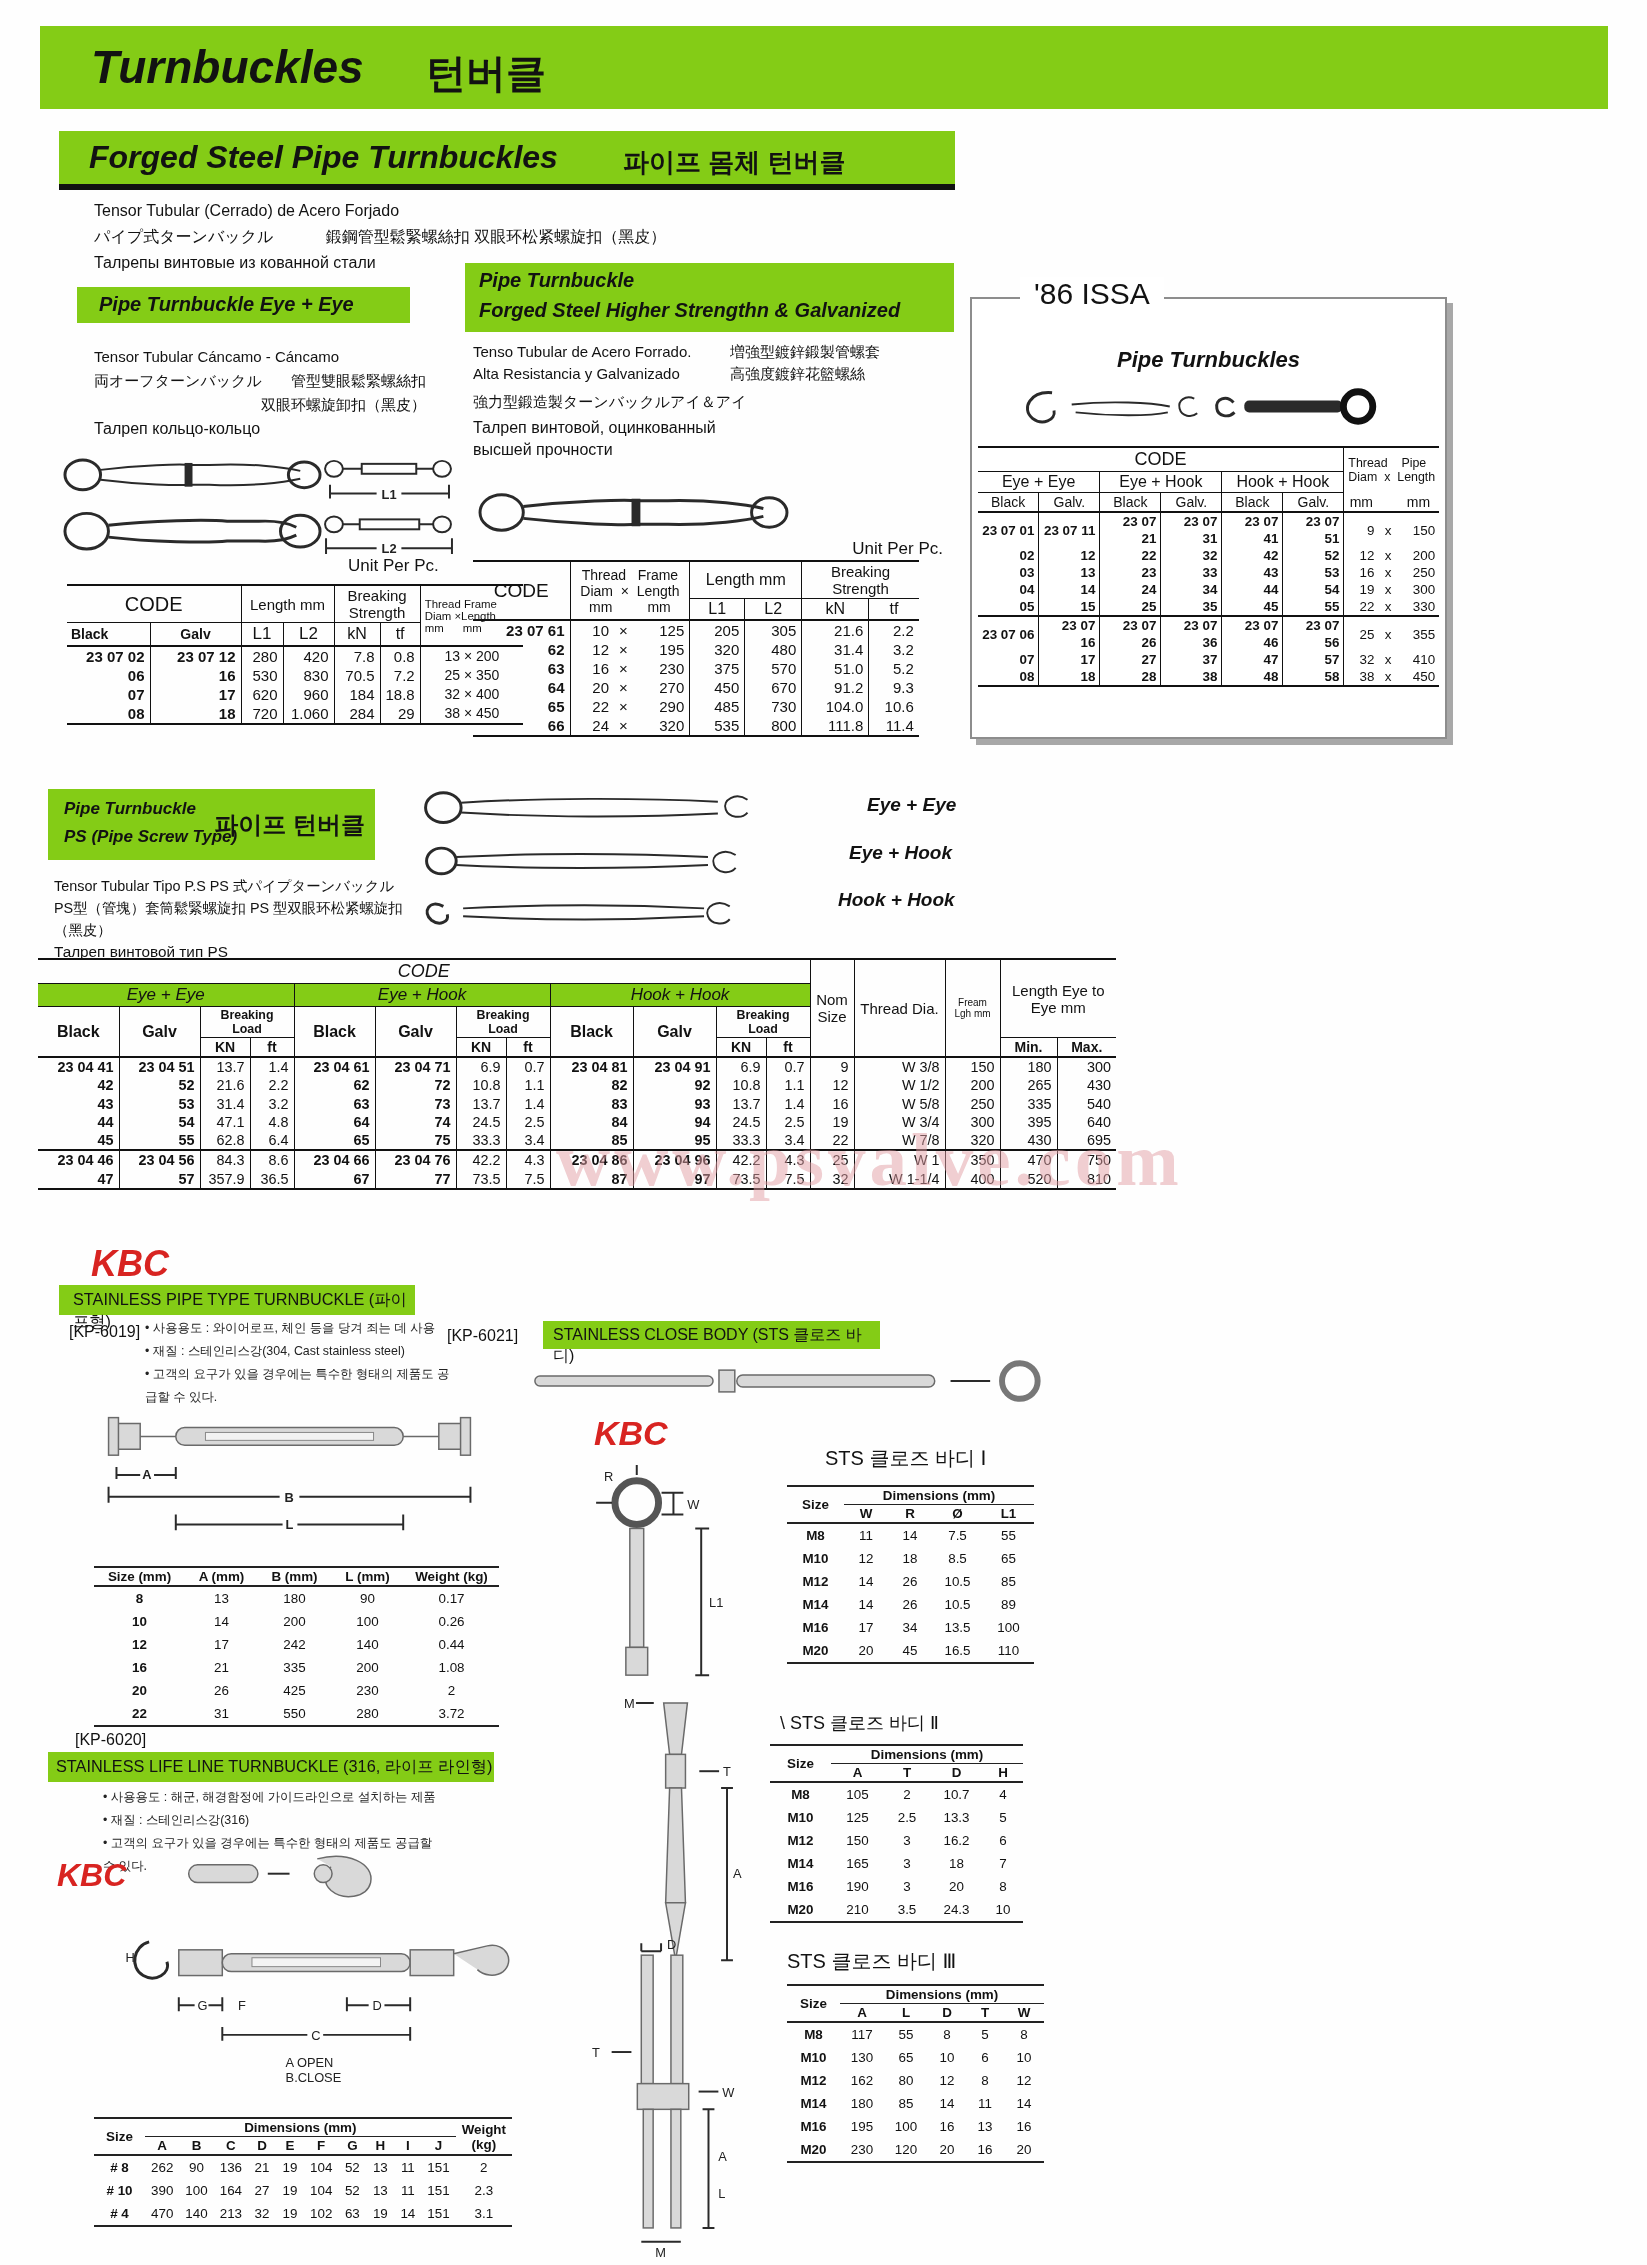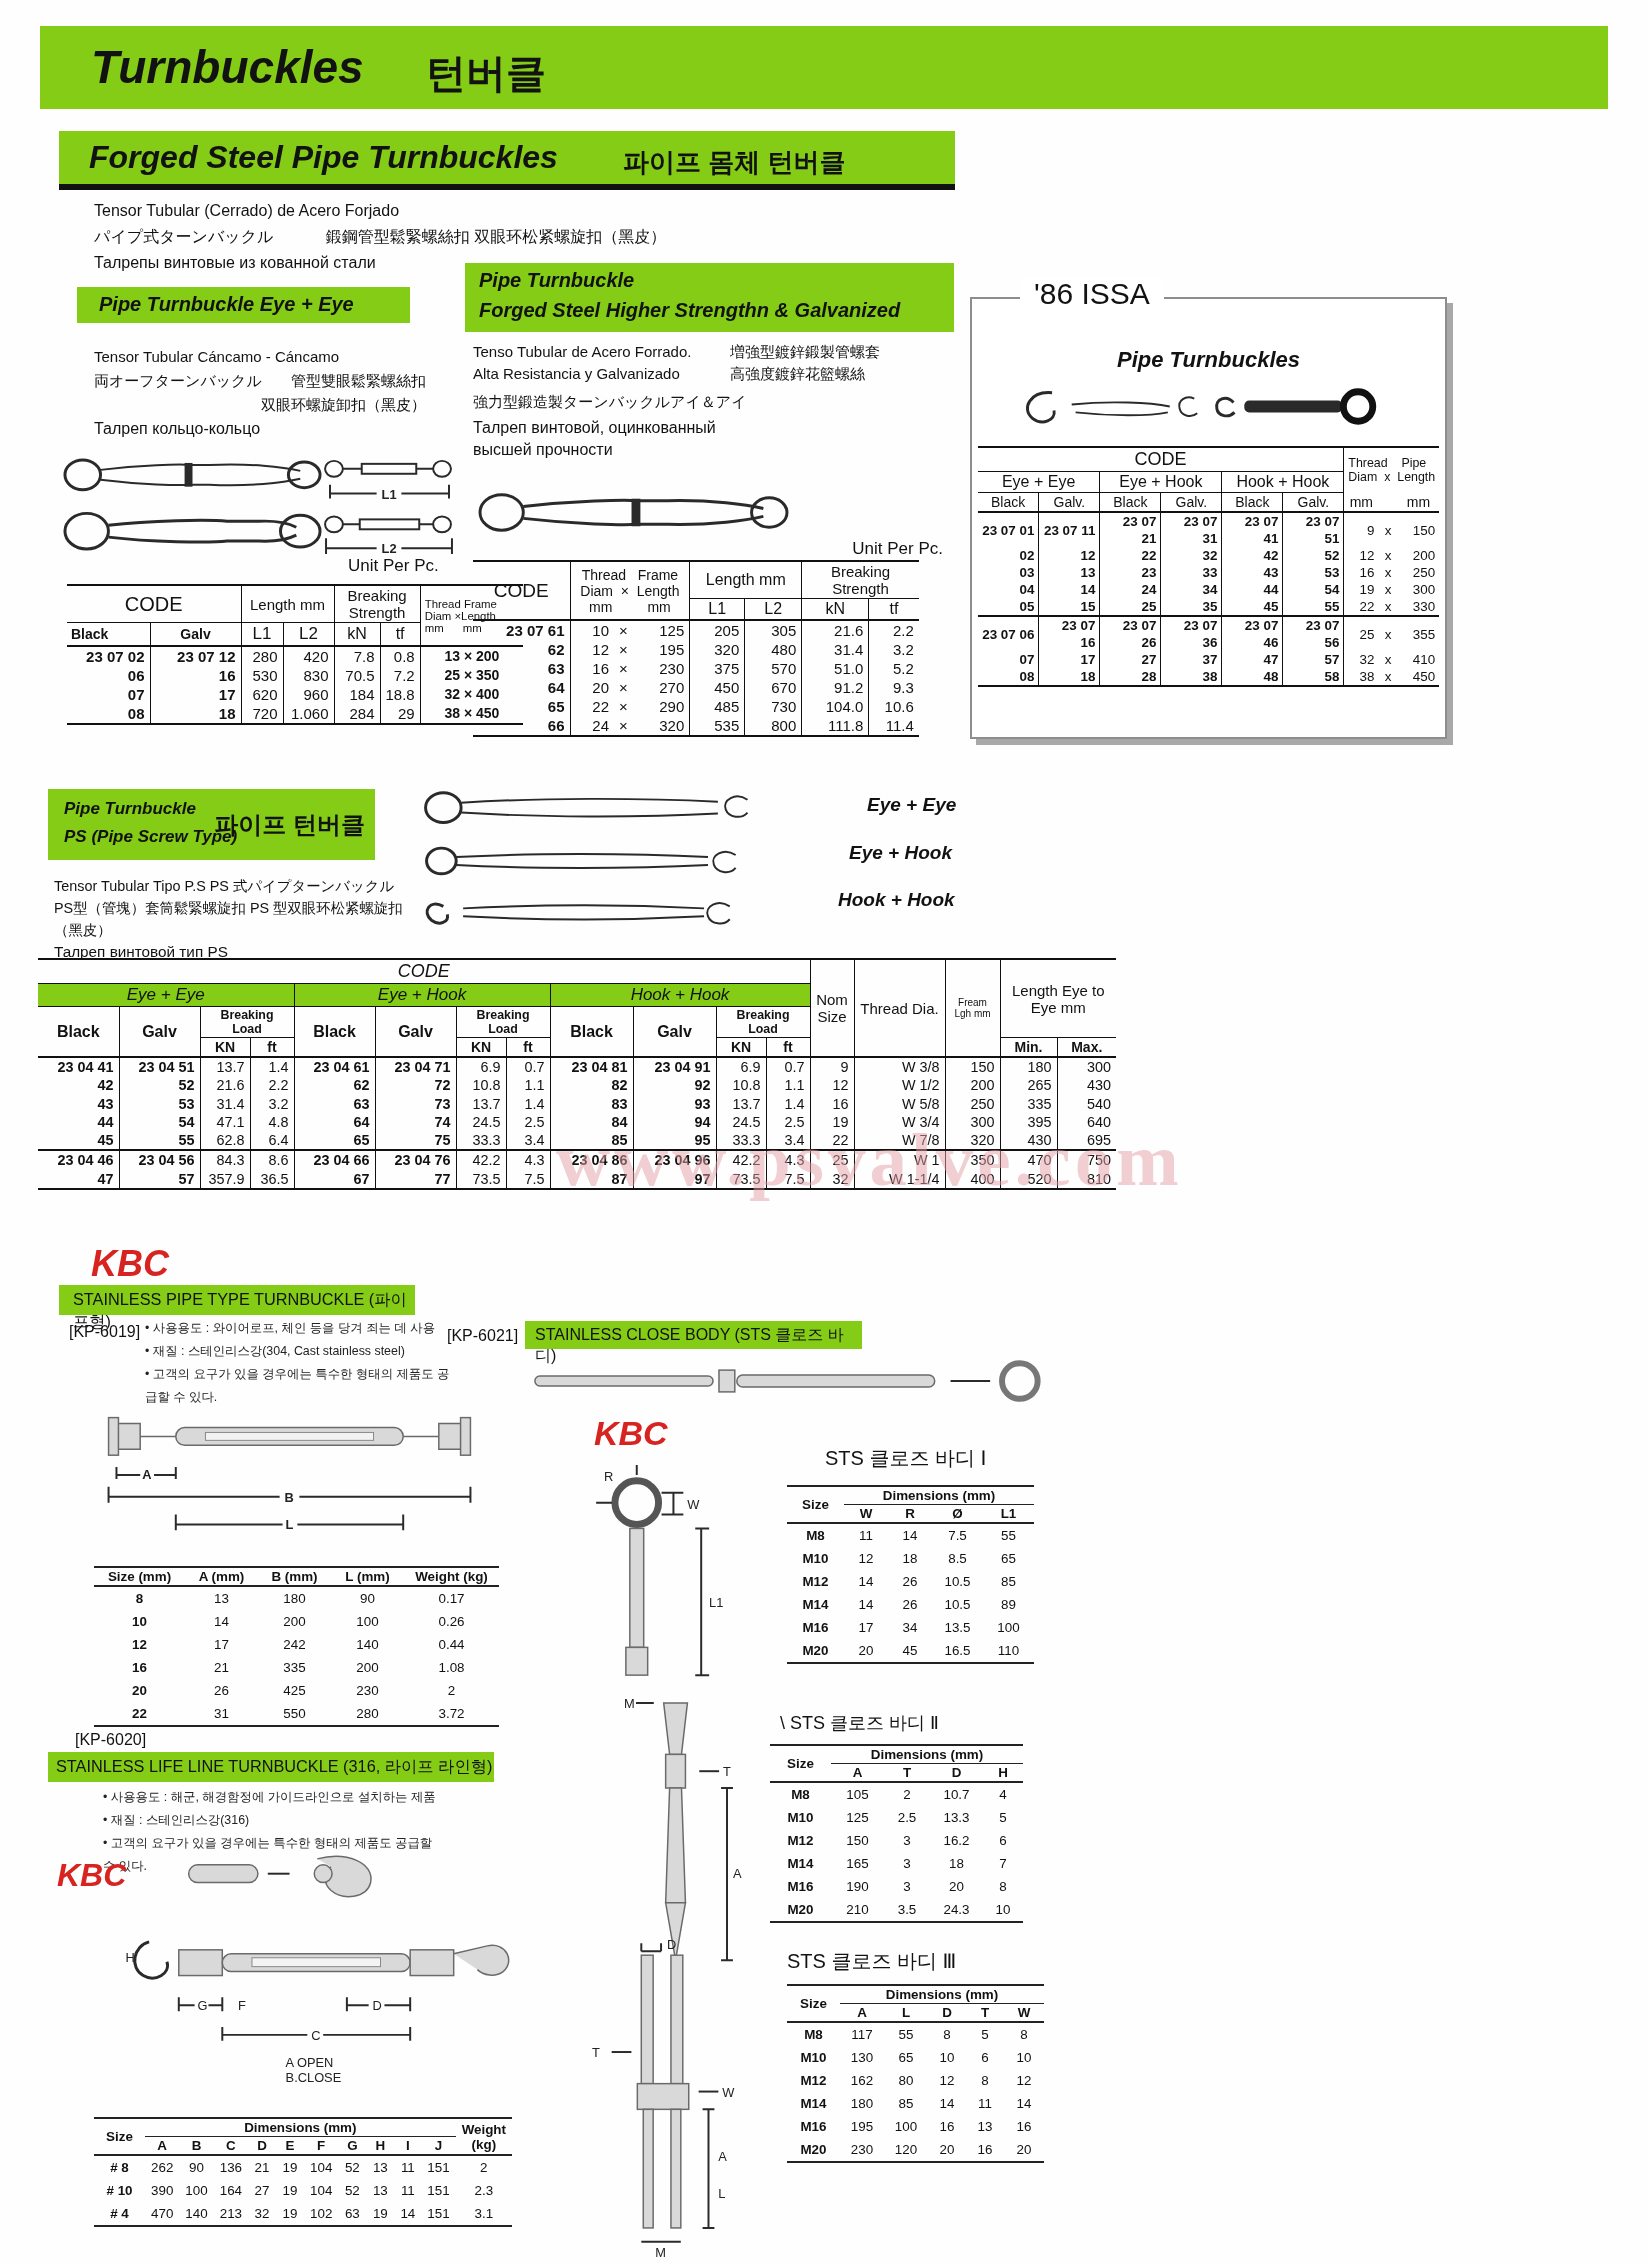--- a/index.html
+++ b/index.html
@@ -17,21 +17,21 @@
   .ruled{border-top:2px solid #111;border-bottom:2px solid #111}
   .ruled thead{border-bottom:2px solid #111}
   .ruled th{font-weight:normal;padding:1px 4px;font-size:15px;text-align:center}
   .ruled td{padding:0 5px;font-size:15px;line-height:19px;text-align:right;border-left:1px solid #111}
   .ruled td:first-child{border-left:none}
   .ruled tbody + tbody{border-top:2px solid #111}
   .bl{border-left:1px solid #111}
   .bb{border-bottom:1px solid #111}
   
   .eye-t td:nth-child(1),.eye-t td:nth-child(2){font-weight:bold}
-  .eye-t td:nth-child(7){text-align:center;font-weight:bold;font-size:14px}
+  .eye-t td:nth-child(7){text-align:center;font-weight:normal;font-size:14px}
   
   .mid-t td:nth-child(1){font-weight:bold}
   .mid-t td:nth-child(3),.mid-t td:nth-child(4){border-left:none}
   .mid-t td:nth-child(3){text-align:center}
   
   .issa-t td{font-size:13.4px;line-height:17px;font-weight:bold;padding:0 4px}
   .issa-t th{font-size:14px}
   .issa-t td:nth-child(8),.issa-t td:nth-child(9){border-left:none;font-weight:normal}
   .issa-t td:nth-child(7){font-weight:normal}
   .issa-t td:nth-child(8){text-align:center}
@@ -758,21 +758,21 @@
         <td>22</td>
         <td>31</td>
         <td>550</td>
         <td>280</td>
         <td>3.72</td>
       </tr>
     </tbody>
 </table>
 
 <div class="abs" style="left:447px;top:1327px;font-size:16px">[KP-6021]</div>
-<div class="abs cyan" style="left:525px;top:1321px;width:337px;height:28px">
+<div class="abs cyan" style="left:543px;top:1321px;width:337px;height:28px">
   <span style="position:absolute;left:10px;top:4px;font-size:16px">STAINLESS CLOSE BODY (STS 클로즈 바디)</span>
 </div>
 <svg class="abs" style="left:525px;top:1358px" width="574" height="48" viewBox="0 0 580 48">
   <rect x="10" y="18" width="180" height="10" rx="5" class="gray"></rect>
   <rect x="196" y="12" width="16" height="22" class="gray"></rect>
   <rect x="214" y="17" width="200" height="12" rx="6" class="gray"></rect>
   <path d="M430 23 L470 23" class="ln"></path>
   <circle cx="500" cy="23" r="18" fill="none" stroke="#777" stroke-width="6"></circle>
 </svg>
 <div class="abs hit red" style="left:594px;top:1414px;font-size:34px">KBC</div>

